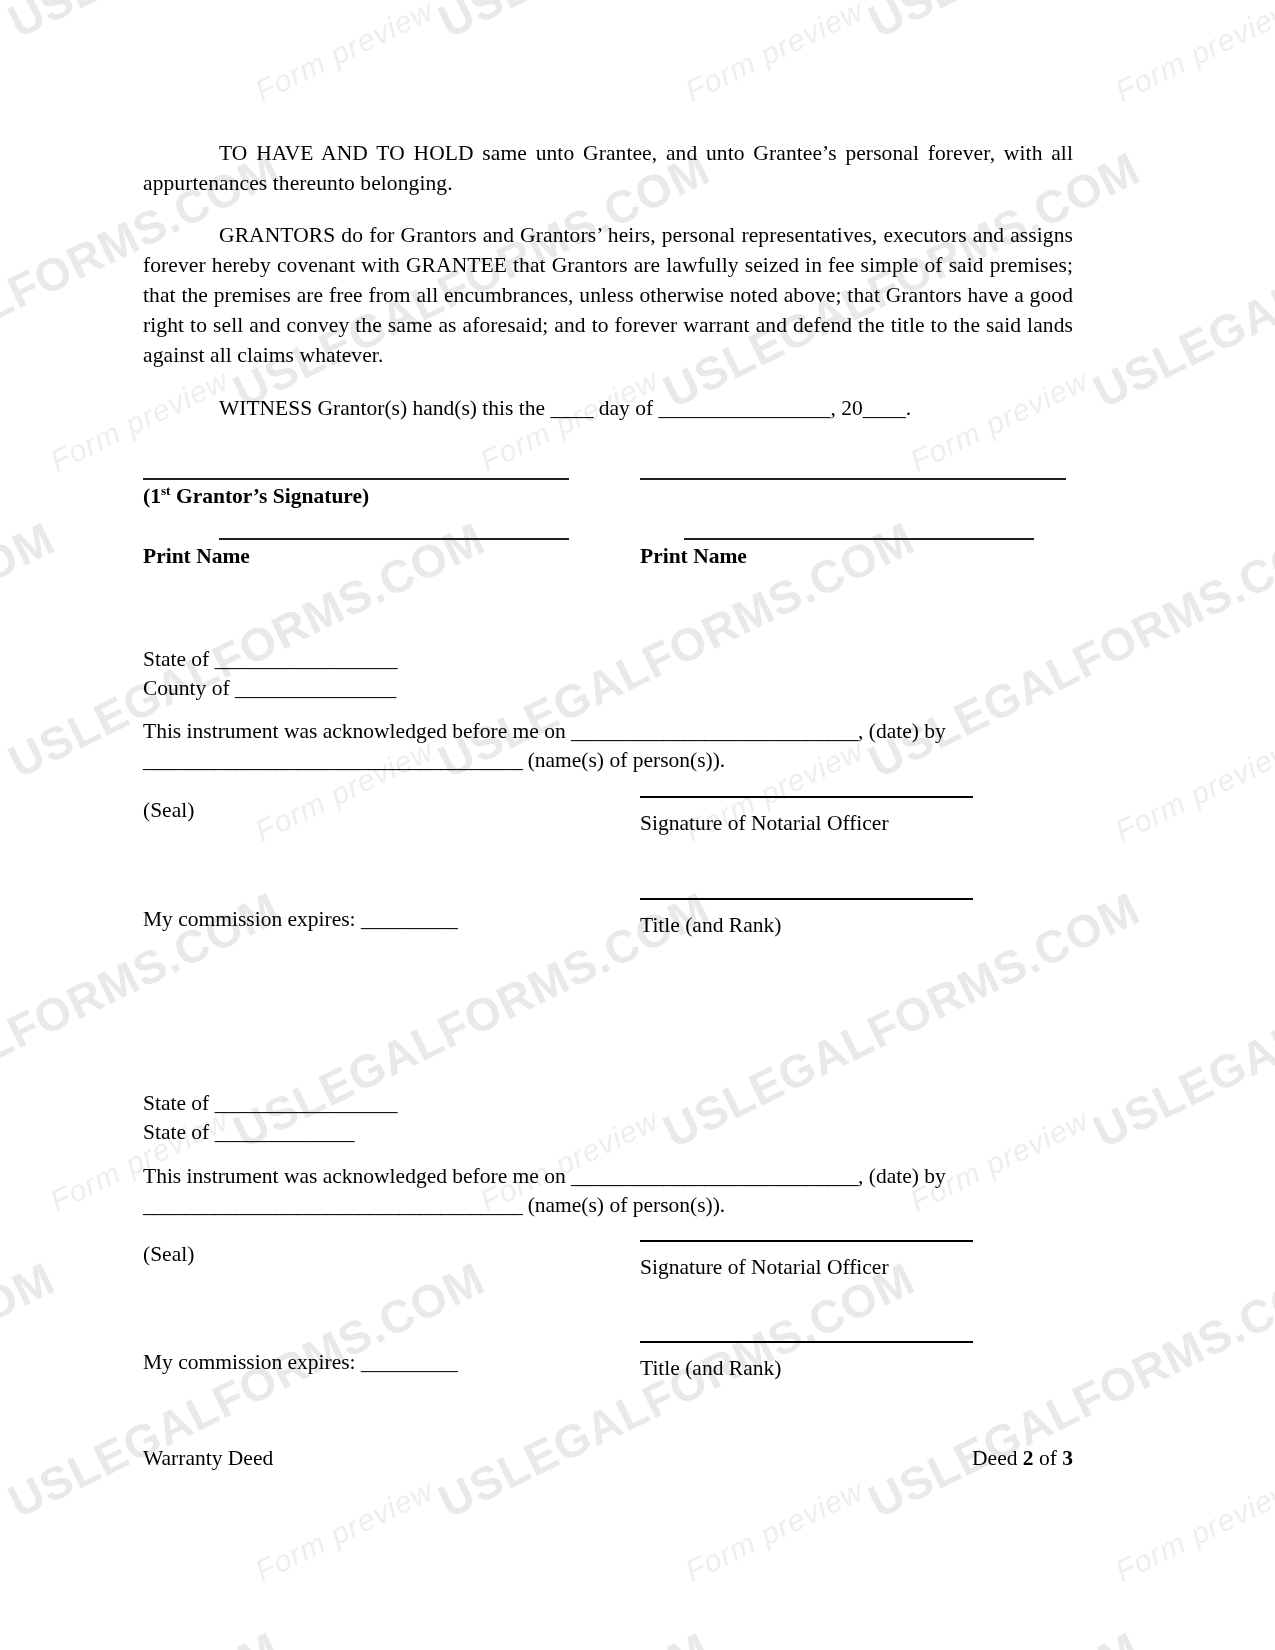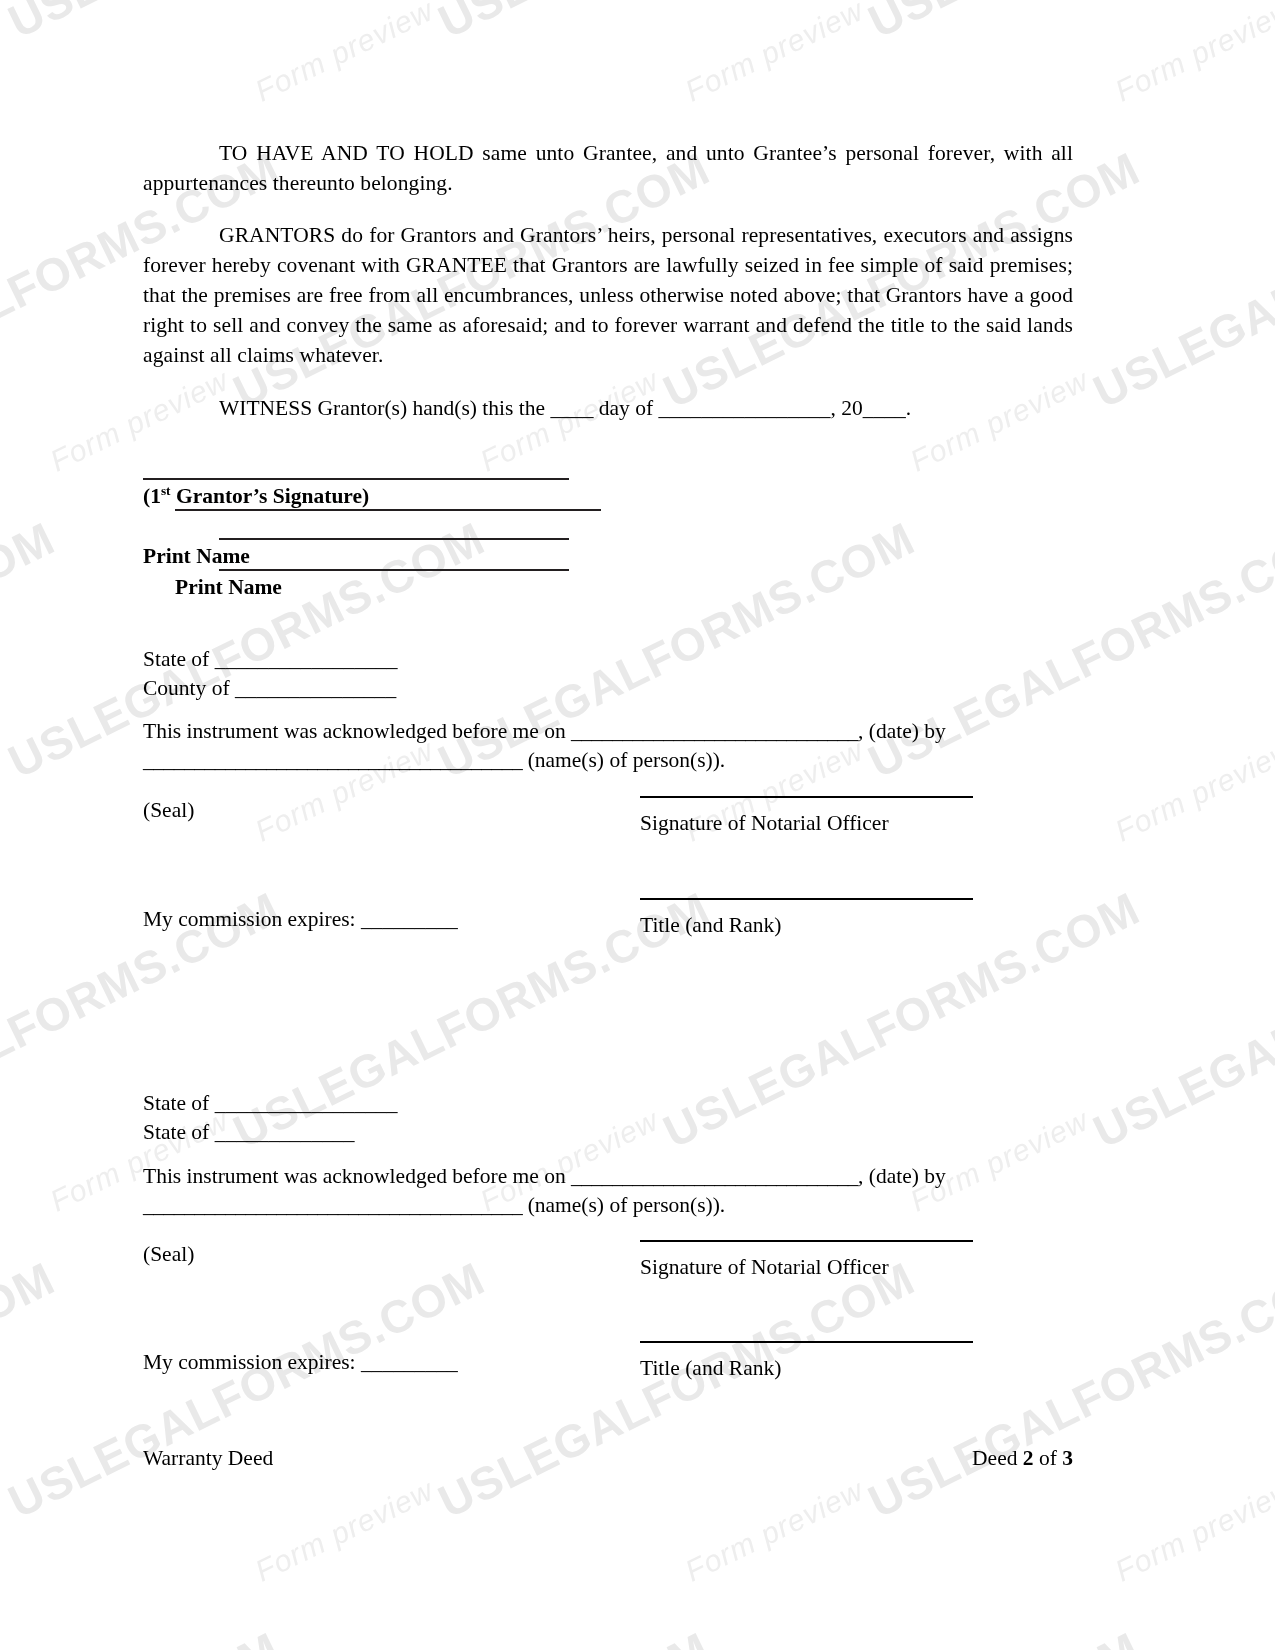--- a/index.html
+++ b/index.html
@@ -68,21 +68,20 @@
     margin: 0;
     font-size: 21.5px;
     line-height: 30px;
     text-indent: 76px;
   }
 
   
   .sig-row {
     display: flex;
     width: 930px;
-    flex-direction: column;
   }
   .sig-col {
     width: 465px;
     box-sizing: border-box;
   }
   .sig-col.right { padding-left: 32px; }
 
   .rule {
     border-bottom: 2px solid #231f20;
     height: 0;

